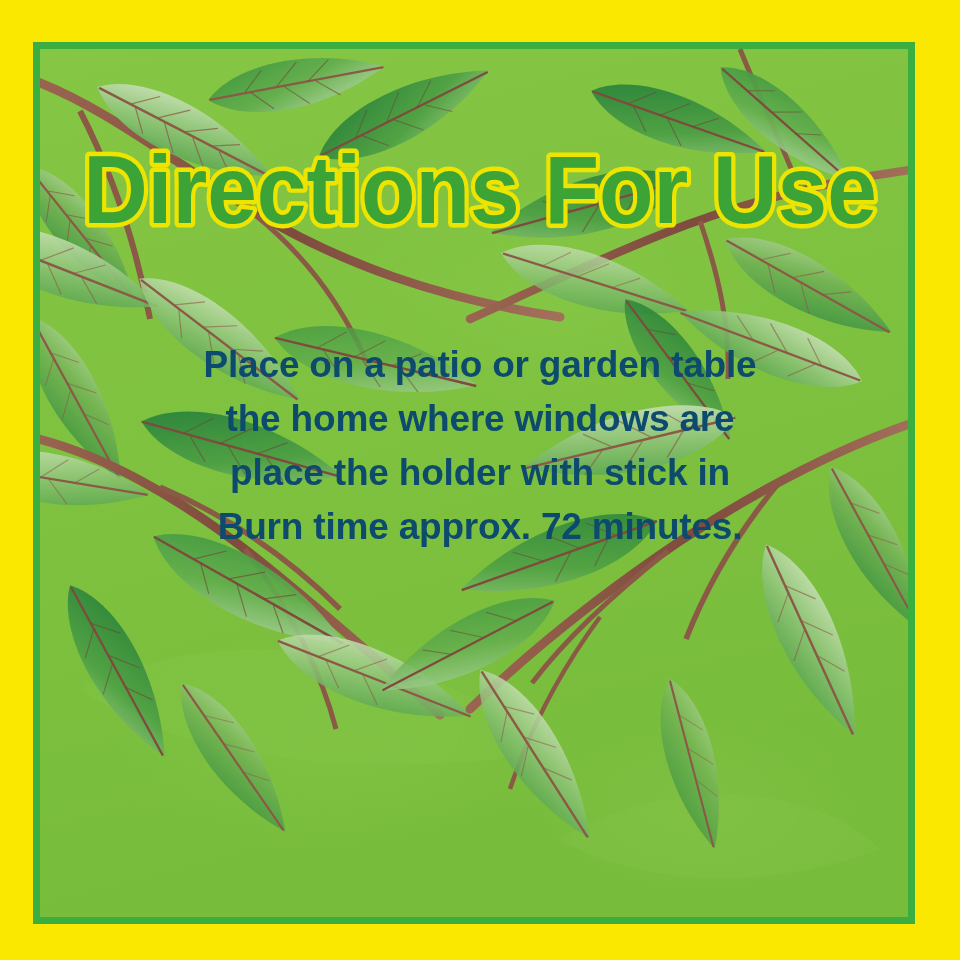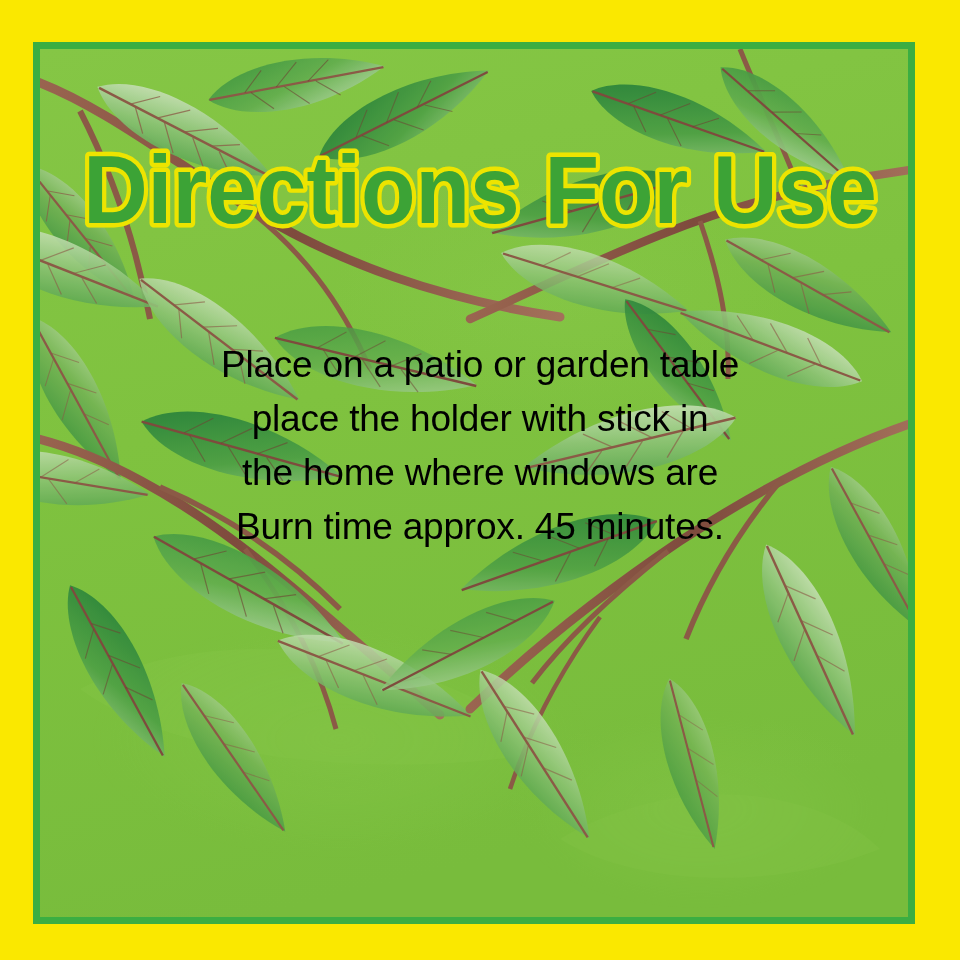--- a/index.html
+++ b/index.html
@@ -64,24 +64,24 @@
   
   .body-block {
     position: absolute;
     left: 60px;
     right: 60px;
     top: 338px;
     text-align: center;
   }
   .body-line {
     display: block;
-    color: #000000;
+    color: #0c4a6e;
     font-size: 37px;
     line-height: 54px;
-    font-weight: 400;
+    font-weight: 700;
     letter-spacing: -0.2px;
     white-space: nowrap;
   }
 </style>
 </head>
 <body>
 
 <div id="poster">
 
   <div class="yellow-frame"></div>
@@ -481,18 +481,18 @@
   </div>
 
   <div class="title-wrap">
     <svg class="title-svg" width="860" height="110" viewBox="0 0 860 110">
       <text x="430" y="83" text-anchor="middle" font-family="'Liberation Sans', 'DejaVu Sans', sans-serif" font-size="96" font-weight="bold" transform="translate(430,0) scale(0.93,1) translate(-430,0)" fill="#3CA336" stroke="#EDE400" stroke-width="9" stroke-linejoin="round" paint-order="stroke">Directions For Use</text>
     </svg>
   </div>
 
   <div class="body-block">
     <span class="body-line">Place on a patio or garden table</span>
+    <span class="body-line">the home where windows are</span>
     <span class="body-line">place the holder with stick in</span>
-    <span class="body-line">the home where windows are</span>
-    <span class="body-line">Burn time approx. 45 minutes.</span>
+    <span class="body-line">Burn time approx. 72 minutes.</span>
   </div>
 
 </div>
 
 </body></html>

